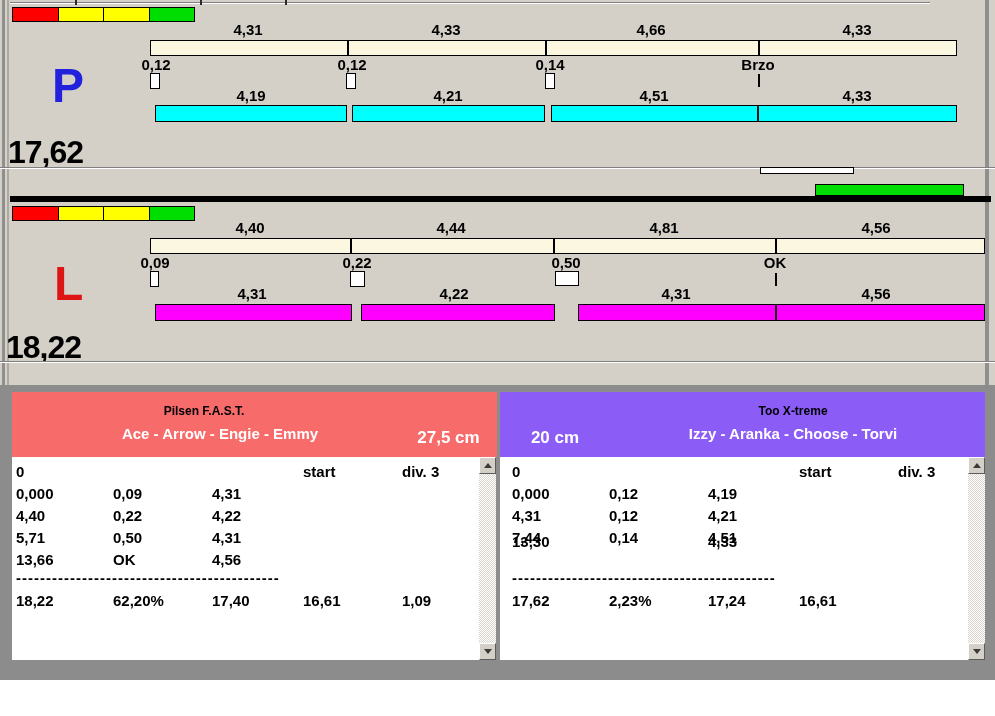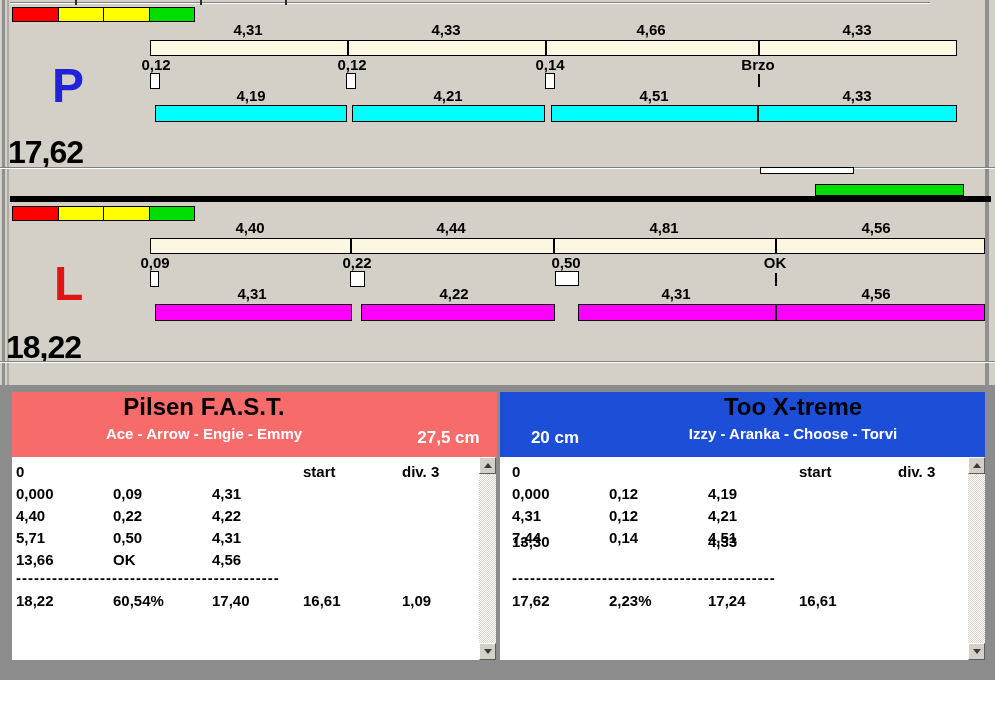--- a/index.html
+++ b/index.html
@@ -30,21 +30,21 @@
   .vbar{position:absolute;height:15px;border:1px solid #000;}
   .vbar .jdiv{position:absolute;top:0;width:2px;height:15px;background:#111;}
 
   .sline{position:absolute;left:0;width:995px;height:0;border-top:1px solid #808080;border-bottom:1px solid #ffffff;}
   .minibar{position:absolute;border:1px solid #000;}
   .divider{position:absolute;left:10px;top:196px;width:981px;height:6px;background:#000;}
 
   
   .bottom-area{position:absolute;left:0;top:385px;width:995px;height:295px;background:#8c8c8c;}
   .team-header{position:absolute;top:392px;height:65px;}
-  .team-title{position:absolute;top:1px;font-size:24px;font-weight:700;text-align:center;color:#000;white-space:nowrap;}
+  .team-title{position:absolute;top:12px;font-size:12px;font-weight:700;text-align:center;color:#000;white-space:nowrap;}
   .team-members{position:absolute;top:33px;font-size:15px;font-weight:700;text-align:center;color:#fff;white-space:nowrap;}
   .cm-label{position:absolute;top:36px;font-size:17px;font-weight:700;color:#fff;text-align:center;white-space:nowrap;}
   .datebox{position:absolute;left:396px;top:390px;width:205px;height:36px;background:#fff;border:1px solid #9a9a9a;box-sizing:border-box;
     display:flex;align-items:center;justify-content:center;font-size:21px;font-weight:400;white-space:nowrap;}
 
   .rtable{position:absolute;top:457px;height:203px;background:#fff;font-size:15px;font-weight:700;}
   .trow{position:absolute;left:0;right:17px;height:20px;line-height:20px;}
   .trow span{position:absolute;white-space:nowrap;}
   .c0{left:4px;} .c1{left:101px;} .c2{left:200px;} .c3{left:291px;} .c4{left:390px;}
   .d0{left:12px;} .d1{left:109px;} .d2{left:208px;} .d3{left:299px;} .d4{left:398px;}
@@ -166,25 +166,25 @@
       <i class="jdiv" style="left:196px"></i>
     </div>
 
     <div class="sline" style="top:361px"></div>
   </div>
 
   <div class="bottom-area"></div>
 
   <div class="team-header" style="left: 12px; width: 485px; background-color: rgb(247, 107, 107);">
     <div class="team-title" style="left:0;width:384px">Pilsen F.A.S.T.</div>
-    <div class="team-members" style="left:0;width:384px">Ace - Arrow - Engie - Emmy</div>
+    <div class="team-members" style="left:16px;width:384px">Ace - Arrow - Engie - Emmy</div>
     <div class="cm-label" style="left:388px;width:97px">27,5 cm</div>
   </div>
 
-  <div class="team-header" style="left: 500px; width: 485px; background-color: #1d4ed8;">
+  <div class="team-header" style="left: 500px; width: 485px; background-color: #8b5cf6;">
     <div class="team-title" style="left:101px;width:384px">Too X-treme</div>
     <div class="team-members" style="left:101px;width:384px">Izzy - Aranka - Choose - Torvi</div>
     <div class="cm-label" style="left:10px;width:90px">20 cm</div>
   </div>
 
 
   <div class="rtable" style="left:12px;width:484px">
     <div class="trow" style="top:5px">
       <span class="c0">0</span>
       <span class="c3">start</span>
@@ -206,21 +206,21 @@
       <span class="c2">4,31</span>
     </div>
     <div class="trow" style="top:93px">
       <span class="c0">13,66</span>
       <span class="c1">OK</span>
       <span class="c2">4,56</span>
     </div>
     <div class="dashes" style="left:4px;top:116px">--------------------------------------------</div>
     <div class="trow" style="top:134px">
       <span class="c0">18,22</span>
-      <span class="c1">60,54%</span>
+      <span class="c1">62,20%</span>
       <span class="c2">17,40</span>
       <span class="c3">16,61</span>
       <span class="c4">1,09</span>
     </div>
     <div class="scrollbar">
       <div class="sb-btn sb-up">
           <span class="tri-up"></span>
         </div>
       <div class="sb-btn sb-down">
           <span class="tri-down"></span>

